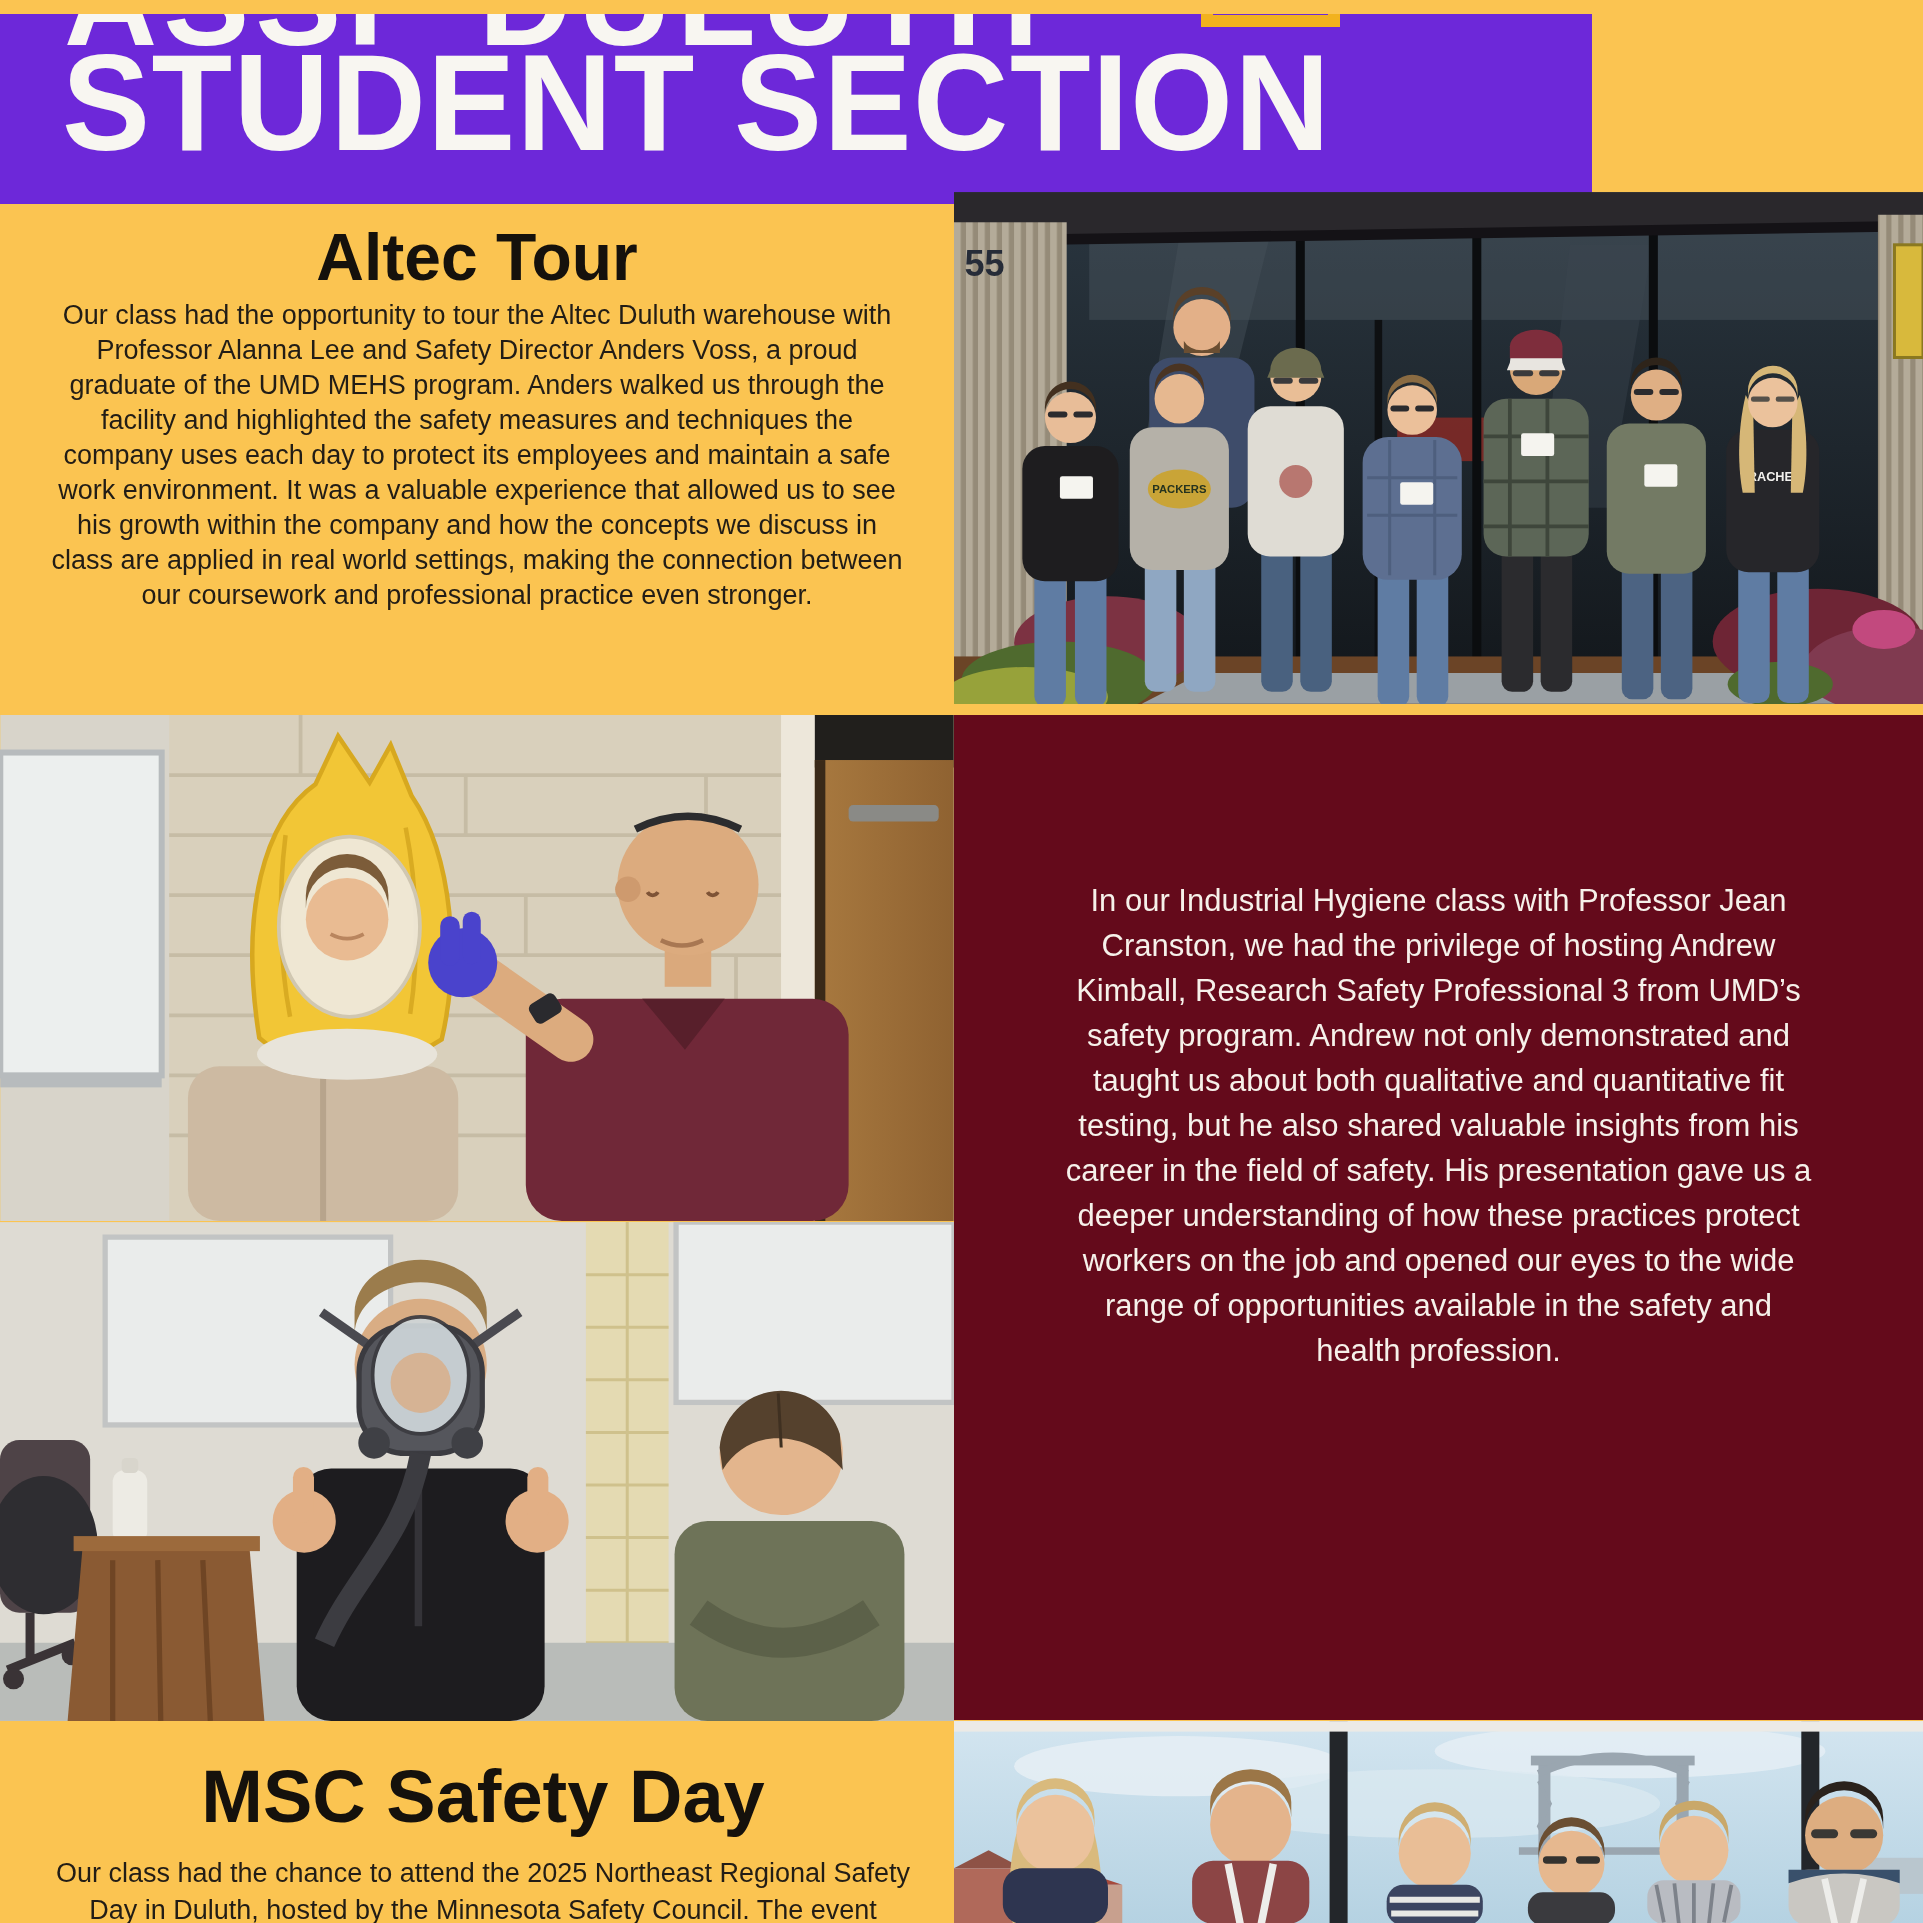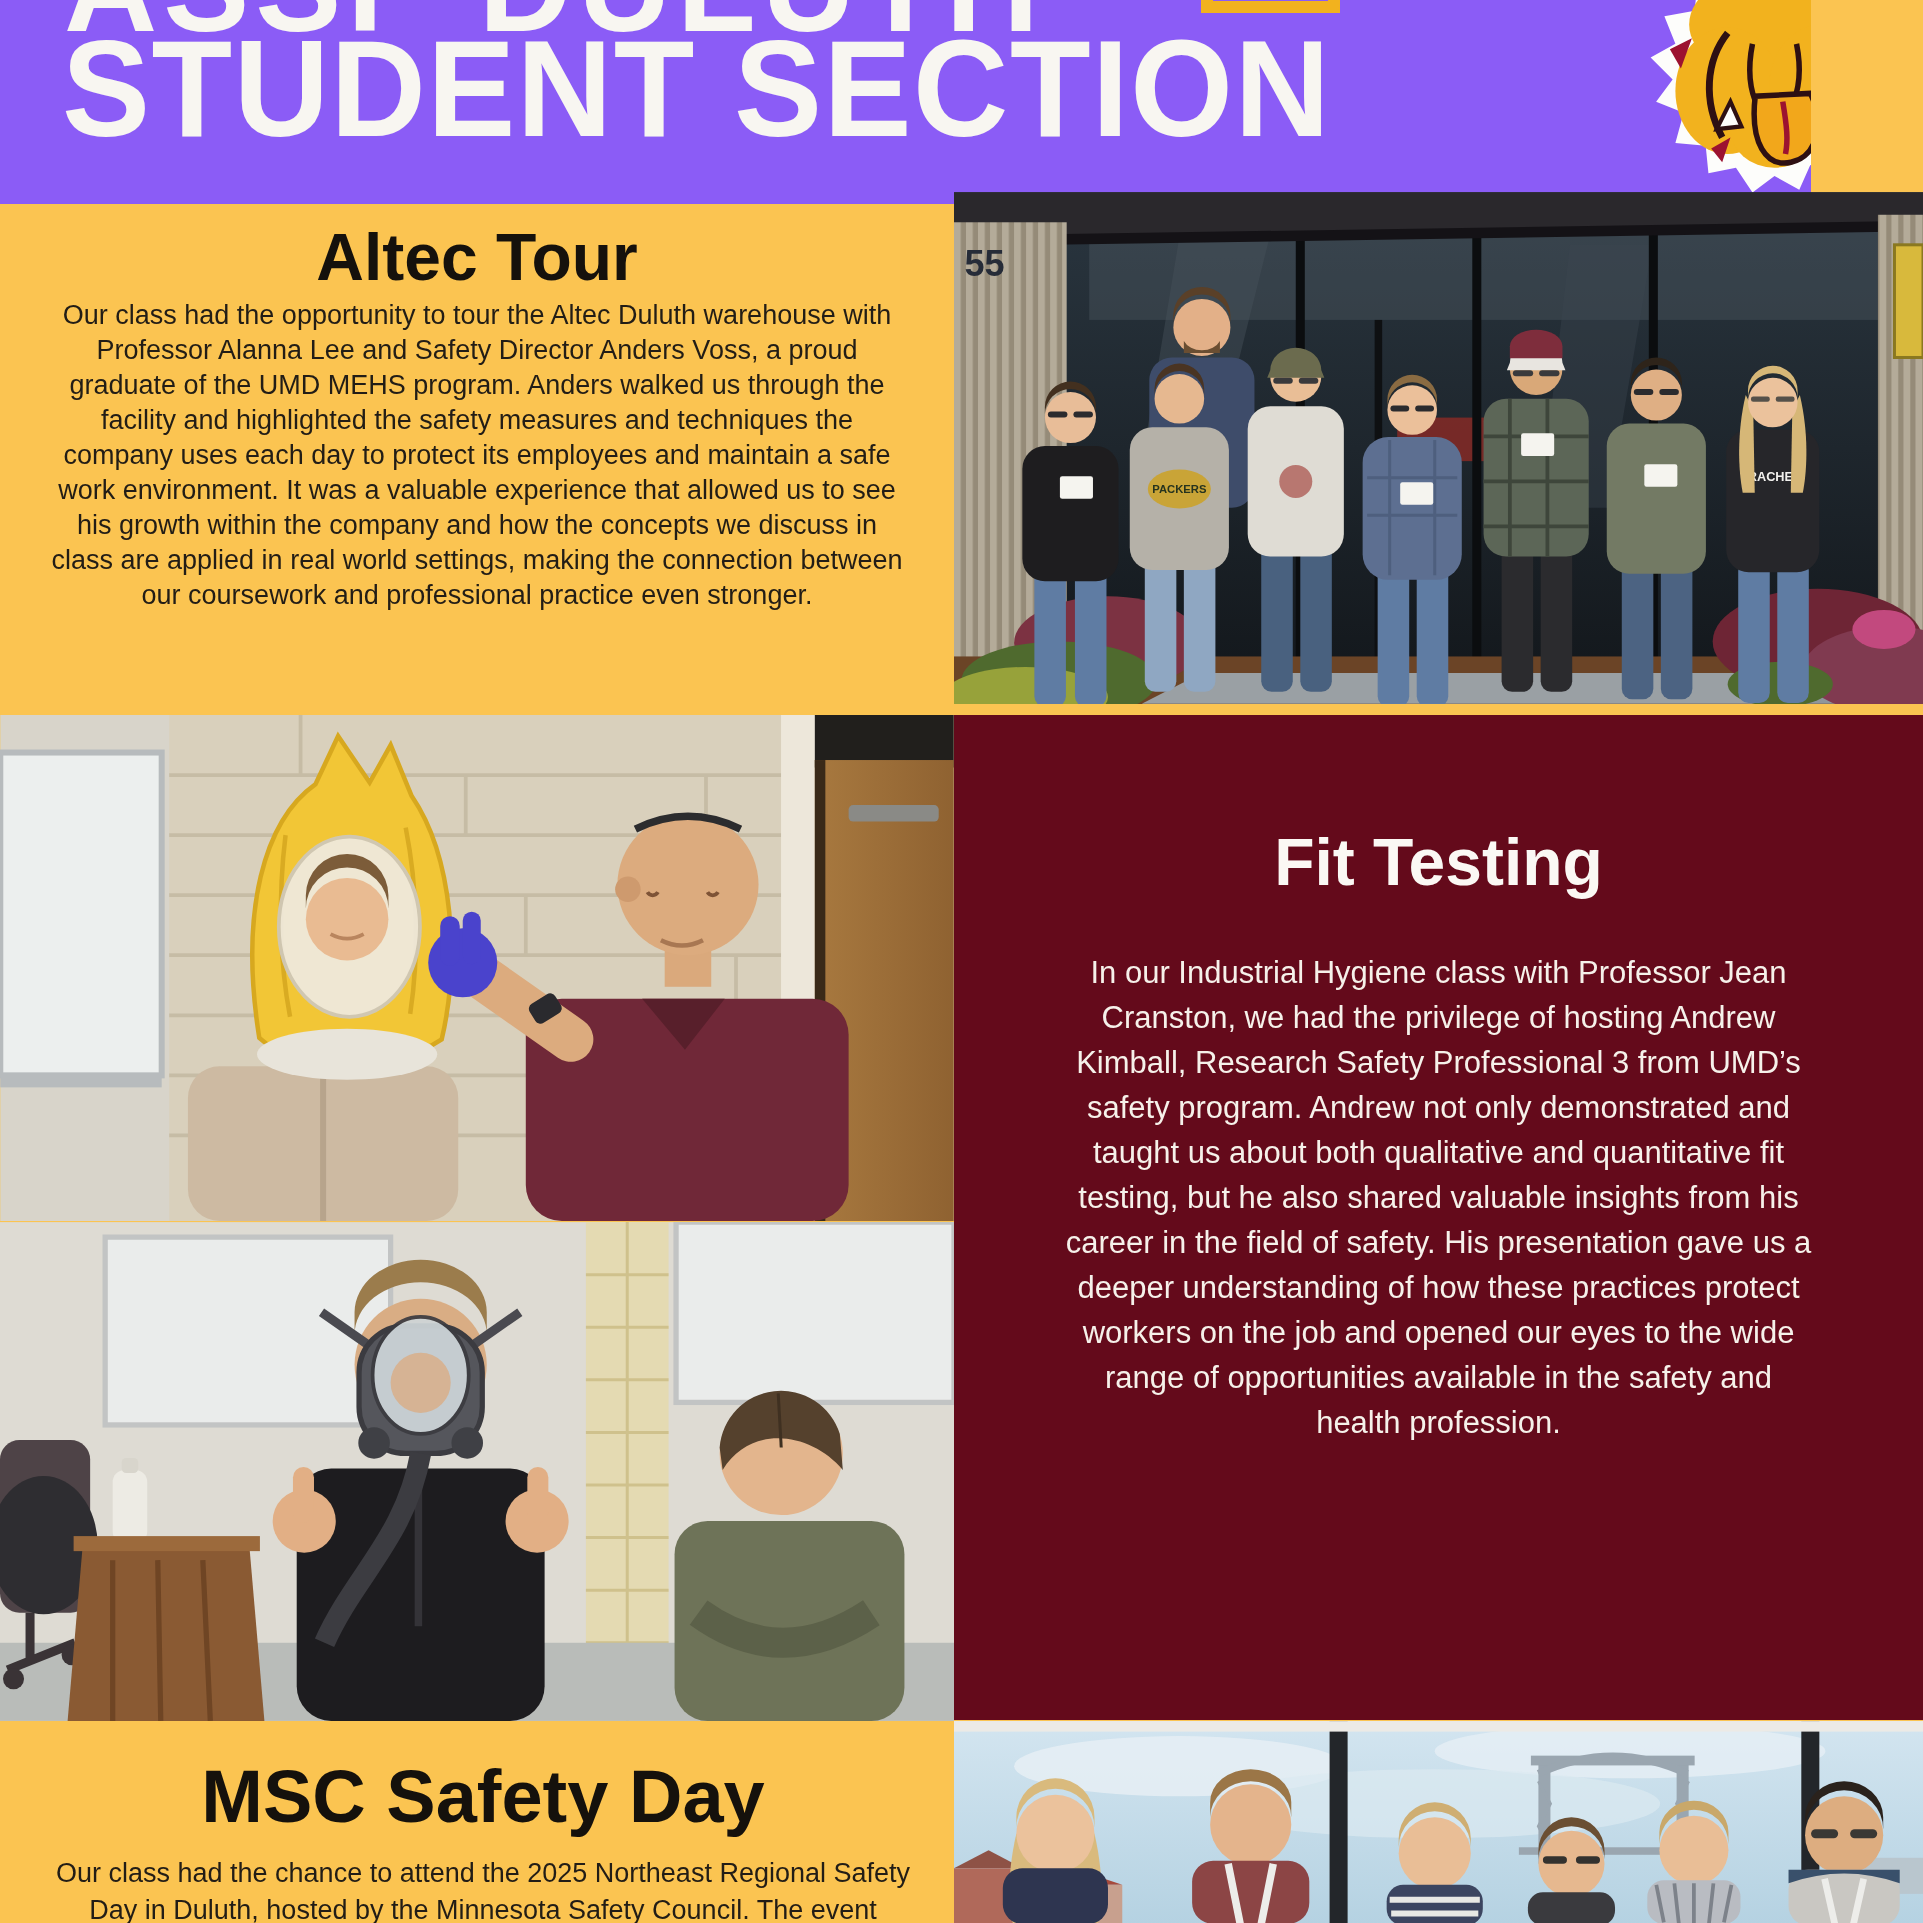--- a/index.html
+++ b/index.html
@@ -1,20 +1,20 @@
 <!DOCTYPE html>
 <html style="font-size:12px"><head>
 <meta charset="utf-8">
 <style>
   html,body{margin:0;padding:0;background:#333;}
   .poster{position:relative;width:1924px;height:1924px;overflow:hidden;
     background:#FBC451;font-family:"Liberation Sans",sans-serif;}
   .abs{position:absolute;}
   
-  .header{left:0;top:0;width:1811px;height:204px;background:#8b5cf6;overflow:hidden;}
+  .header{left:0;top:14px;width:1592px;height:204px;background:#6d28d9;overflow:hidden;}
   .h-line1-clip{position:absolute;left:64px;top:0;width:1142px;height:50px;overflow:hidden;}
   .h-line1{position:absolute;left:0;top:-78px;margin:0;font-size:129px;line-height:129px;
     font-weight:bold;letter-spacing:6px;color:#F8F6F1;white-space:nowrap;}
   .h-line2{position:absolute;left:62px;top:21px;margin:0;font-size:132px;line-height:132px;
     font-weight:bold;letter-spacing:1.5px;color:#F8F6F1;white-space:nowrap;transform:scaleY(1.04);transform-origin:top left;}
   .assp-frag{position:absolute;left:1201px;top:-24px;width:139px;height:37px;
     border:12px solid #F2B21E;box-sizing:border-box;background:transparent;}
   .bulldog{position:absolute;left:1627px;top:-36px;width:295px;height:234px;}
   
   .panel{box-sizing:border-box;text-align:center;}
@@ -258,21 +258,20 @@
         <g>
           <circle cx="616" cy="330" r="46" fill="#4A43CC"></circle>
           <rect x="586" y="268" width="26" height="66" rx="13" fill="#4A43CC"></rect>
           <rect x="616" y="262" width="24" height="70" rx="12" fill="#4A43CC"></rect>
         </g>
       </g>
     </svg>
   </div>
 
   <div class="abs panel panel-maroon fit-panel">
-    <h2 class="sec-title">Fit Testing</h2>
     <p class="sec-body">In our Industrial Hygiene class with Professor Jean Cranston, we had the privilege of hosting Andrew Kimball, Research Safety Professional 3 from UMD’s safety program. Andrew not only demonstrated and taught us about both qualitative and quantitative fit testing, but he also shared valuable insights from his career in the field of safety. His presentation gave us a deeper understanding of how these practices protect workers on the job and opened our eyes to the wide range of opportunities available in the safety and health profession.</p>
   </div>
 
   <div class="abs photo photo-resp" aria-label="Student in a full-face respirator giving two thumbs up beside a seated classmate in an olive shirt, classroom with whiteboards and wooden lectern">
     <svg viewBox="0 0 1270 664" width="954" height="499">
       <rect width="1270" height="664" fill="#DEDBD3"></rect>
       <rect x="140" y="20" width="380" height="250" fill="#EAECEB" stroke="#C2C4C4" stroke-width="7"></rect>
       <rect x="900" y="0" width="370" height="240" fill="#EAECEB" stroke="#C2C4C4" stroke-width="7"></rect>
       <g>
         <rect x="780" y="0" width="110" height="664" fill="#E4DAB2"></rect>

